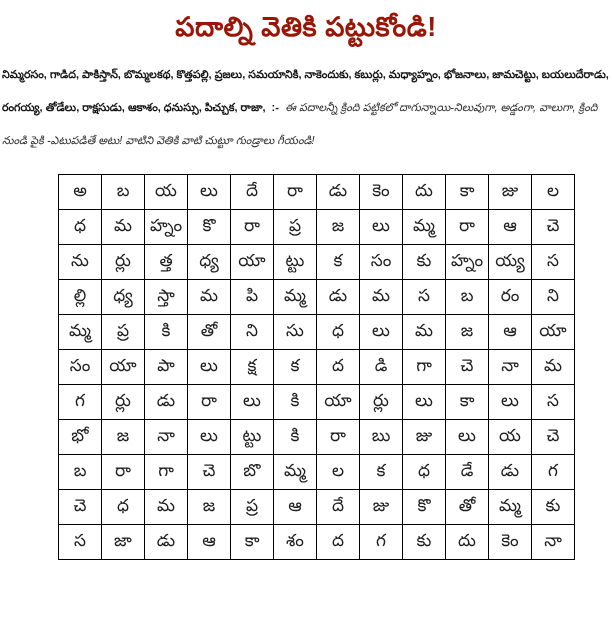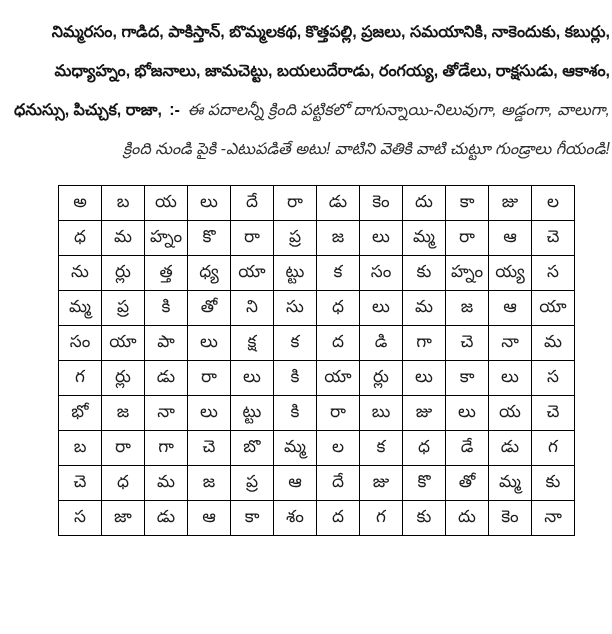--- a/index.html
+++ b/index.html
@@ -19,24 +19,24 @@
     margin: 8px 0 0 0;
     text-align: center;
     font-size: 27px;
     line-height: 38px;
     font-weight: bold;
     color: #9a1505; 
     letter-spacing: 0.5px;
   }
   .intro {
     margin: 12px 2px 0 2px;
-    font-size: 16px;
-    line-height: 39px;
+    font-size: 11px;
+    line-height: 33px;
     color: #141414;
-    text-align: right;
+    text-align: left;
   }
   .word-list {
     font-weight: bold;
   }
   .separator {
     font-weight: bold;
     margin: 0 3px;
   }
   .instructions {
     font-weight: normal;
@@ -57,20 +57,21 @@
     font-size: 17px;
     color: #1c1c1c;
     padding: 0;
   }
 </style>
 </head>
 <body>
 
 <div class="page">
 
+  <h1 class="page-title">పదాల్ని వెతికి పట్టుకోండి!</h1>
 
   <p class="intro"><span class="word-list">నిమ్మరసం, గాడిద, పాకిస్తాన్, బొమ్మలకథ, కొత్తపల్లి, ప్రజలు, సమయానికి, నాకెందుకు, కబుర్లు, మధ్యాహ్నం, భోజనాలు, జామచెట్టు, బయలుదేరాడు, రంగయ్య, తోడేలు, రాక్షసుడు, ఆకాశం, ధనుస్సు, పిచ్చుక, రాజా,</span> <span class="separator">:-</span> <span class="instructions">ఈ పదాలన్నీ క్రింది పట్టికలో దాగున్నాయి-నిలువుగా, అడ్డంగా, వాలుగా, క్రింది నుండి పైకి -ఎటుపడితే అటు! వాటిని వెతికి వాటి చుట్టూ గుండ్రాలు గీయండి!</span></p>
 
   <table class="grid">
     <tbody>
         <tr>
           <td>అ</td>
           <td>బ</td>
           <td>య</td>
           <td>లు</td>
@@ -103,20 +104,34 @@
           <td>త్త</td>
           <td>ధ్య</td>
           <td>యా</td>
           <td>ట్టు</td>
           <td>క</td>
           <td>సం</td>
           <td>కు</td>
           <td>హ్నం</td>
           <td>య్య</td>
           <td>స</td>
+        </tr>
+        <tr>
+          <td>ల్లి</td>
+          <td>ధ్య</td>
+          <td>స్తా</td>
+          <td>మ</td>
+          <td>పి</td>
+          <td>మ్మ</td>
+          <td>డు</td>
+          <td>మ</td>
+          <td>స</td>
+          <td>బ</td>
+          <td>రం</td>
+          <td>ని</td>
         </tr>
         <tr>
           <td>మ్మ</td>
           <td>ప్ర</td>
           <td>కి</td>
           <td>తో</td>
           <td>ని</td>
           <td>సు</td>
           <td>ధ</td>
           <td>లు</td>

